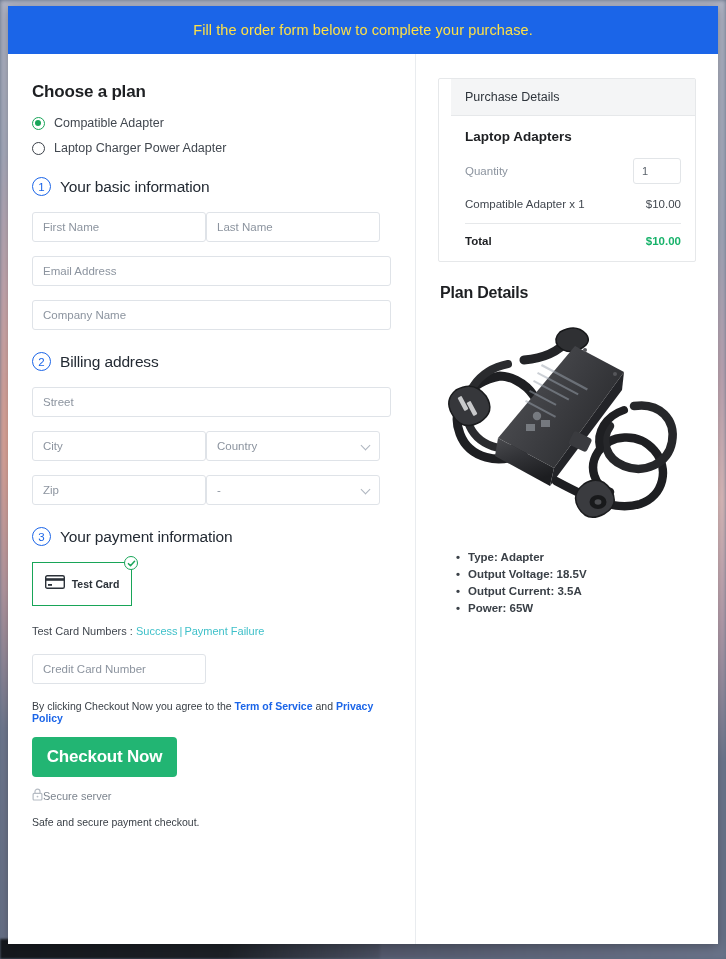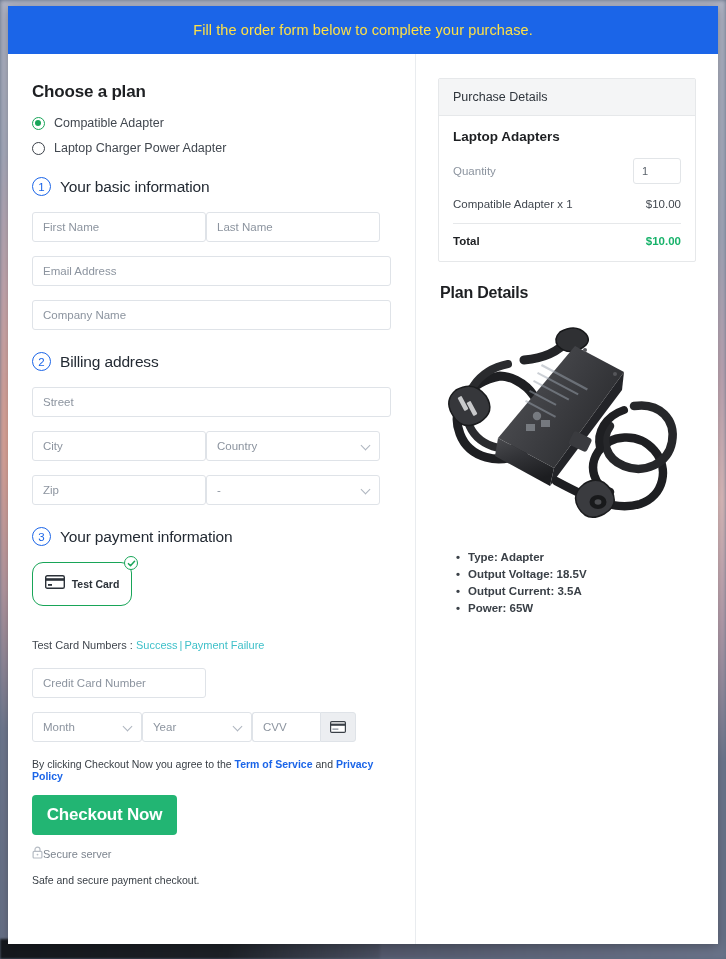--- a/index.html
+++ b/index.html
@@ -143,25 +143,25 @@
     padding: 0 26px 0 10px;
     width: 100%;
     display: flex; align-items: center;
     cursor: pointer;
   }
 
   
   .card-tile {
     width: 100px; height: 44px;
     border: 1.6px solid #18a558;
-    border-radius: 11px;
+    border-radius: 0;
     display: flex; align-items: center; justify-content: center;
     gap: 7px;
     position: relative;
-    margin-bottom: 33px;
+    margin-bottom: 19px;
     cursor: pointer;
   }
   .card-tile .tile-label { font-size: 10.5px; color: #2b3138; font-weight: bold; }
   .check-badge {
     position: absolute; right: -7px; top: -7px;
     width: 14px; height: 14px; border-radius: 50%;
     border: 1.4px solid #18a558; background: #fff;
     display: flex; align-items: center; justify-content: center;
   }
   .check-badge svg { display: block; }
@@ -202,20 +202,21 @@
     display: flex; align-items: center; gap: 0;
     margin: 11px 0 13px 0;
     font-size: 11px; color: #7d858f;
   }
   .safe-note { font-size: 10.5px; color: #3a4047; }
 
   
   .purchase-box {
     border: 1px solid #e6e8ea;
     border-radius: 2px;
+    padding-left: 12px;
   }
   .purchase-head {
     background: #f4f5f6;
     border-bottom: 1px solid #e6e8ea;
     padding: 11px 14px;
     font-size: 12.5px;
     color: #2f353c;
   }
   .purchase-body { padding: 13px 14px 14px 14px; }
   .prod-name { font-size: 13.5px; font-weight: bold; color: #1d1f22; margin-bottom: 14px; }
@@ -344,40 +345,20 @@
 
       <div class="testnums">
         <span>Test Card Numbers :</span>
         <a href="#">Success</a><span class="sep">|</span><a href="#">Payment Failure</a>
       </div>
 
       <div class="field-row">
         <input class="inp half" placeholder="Credit Card Number" style="">
       </div>
 
-      <div class="field-row">
-        <div class="sel-wrap" style="width:110px;flex:none;">
-          <div class="sel">Month</div>
-          <span class="chev"></span>
-        </div>
-        <div class="sel-wrap" style="width:110px;flex:none;">
-          <div class="sel">Year</div>
-          <span class="chev"></span>
-        </div>
-        <div class="cvv-group">
-          <input class="inp" placeholder="CVV" style="">
-          <span class="cvv-icon-btn">
-            <svg width="16" height="12" viewBox="0 0 16 12">
-              <rect x="0.6" y="0.6" width="14.8" height="10.8" rx="1.2" fill="#fff" stroke="#3a4047" stroke-width="1.2"></rect>
-              <rect x="0.6" y="2.6" width="14.8" height="2.2" fill="#3a4047"></rect>
-              <rect x="2.4" y="7.4" width="6" height="1.5" fill="#9aa1aa"></rect>
-            </svg>
-          </span>
-        </div>
-      </div>
 
       <div class="terms">
         <span>By clicking Checkout Now you agree to the</span>
         <a href="#">Term of Service</a>
         <span>and</span>
         <a href="#">Privacy Policy</a>
       </div>
 
       <button class="checkout-btn">Checkout Now</button>
 

